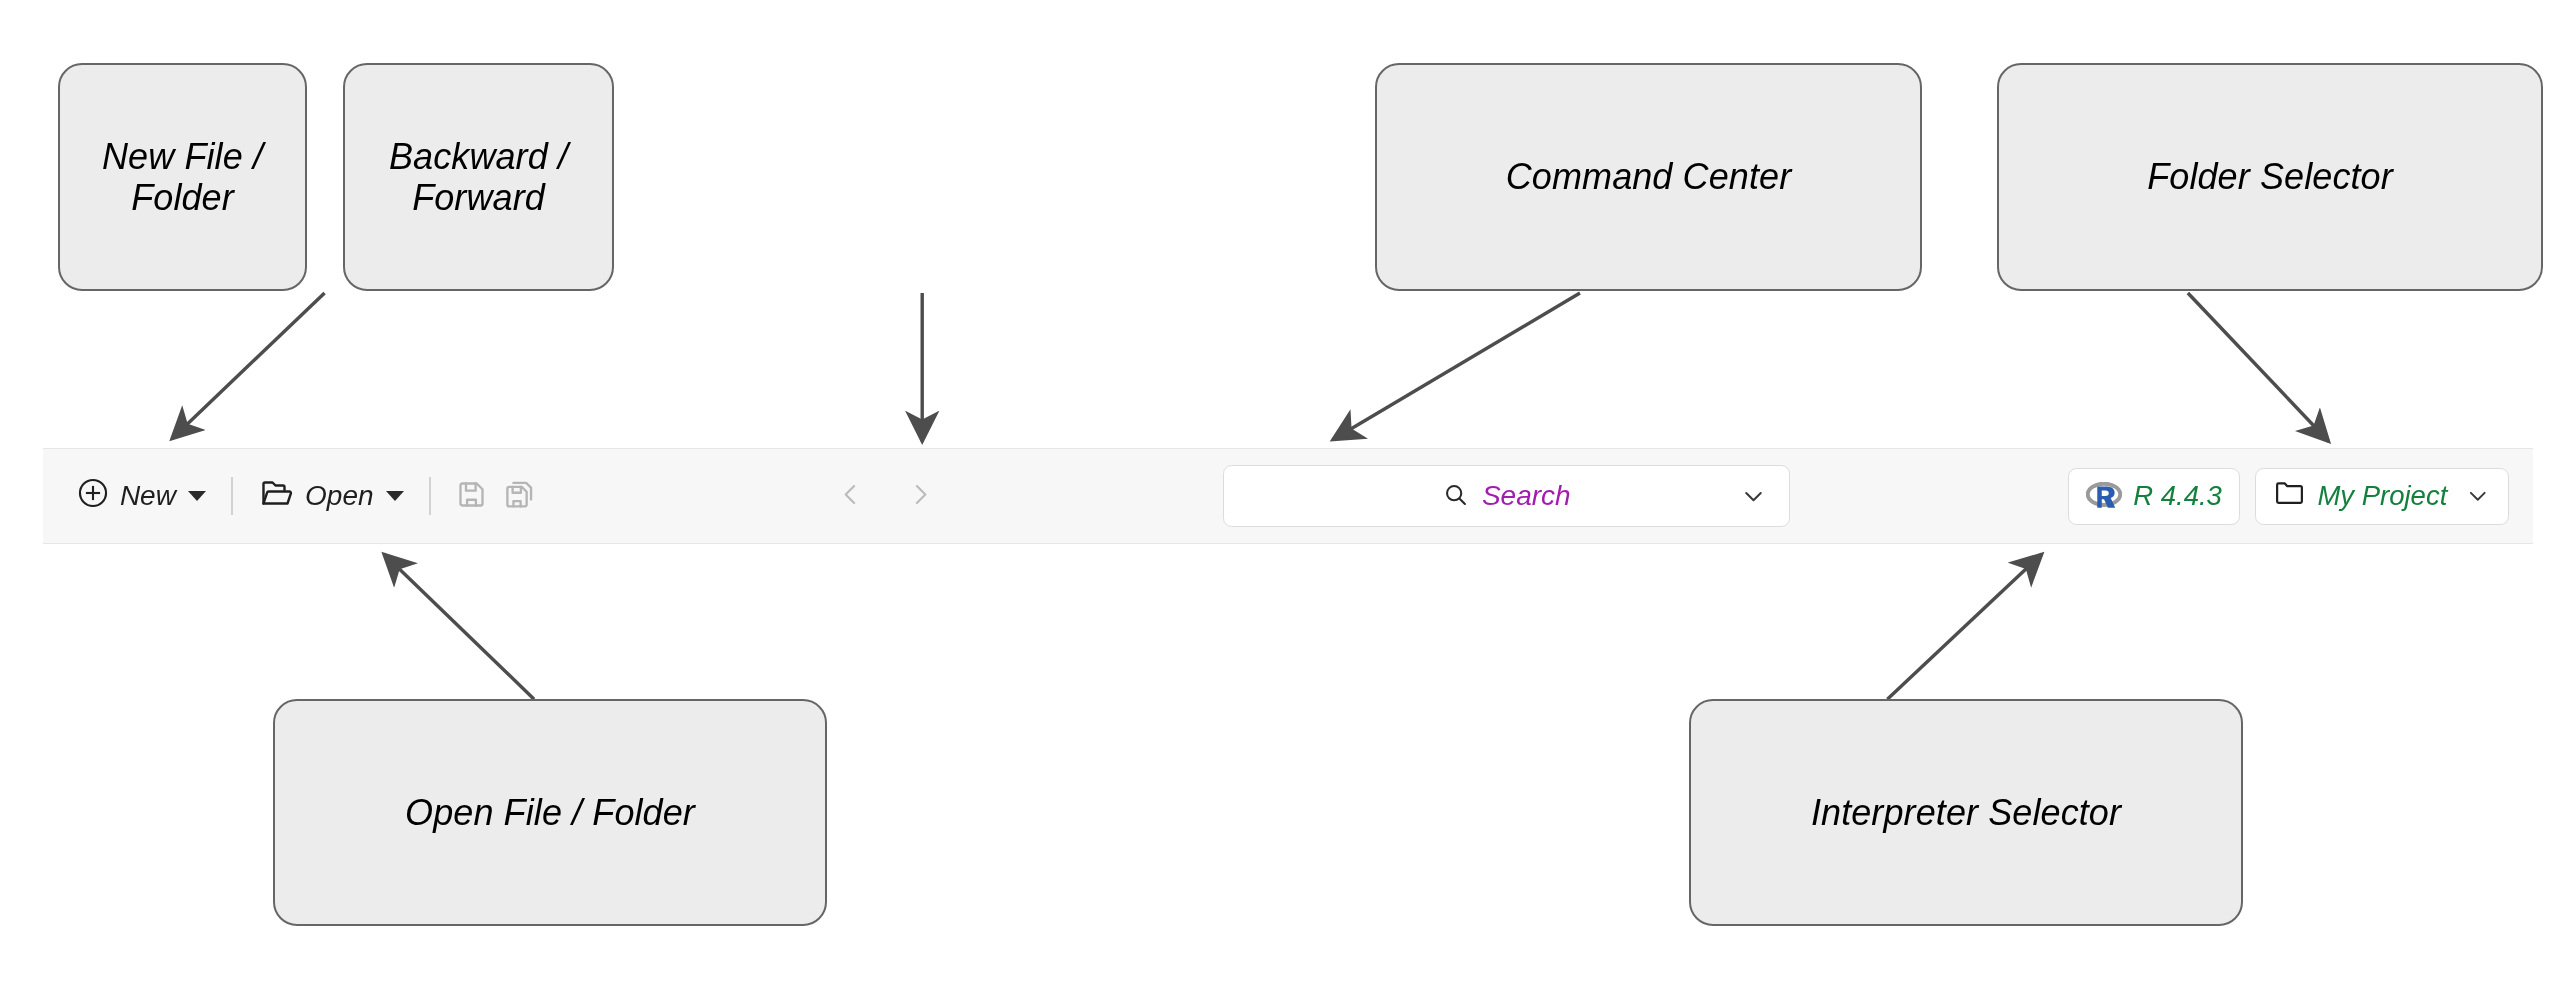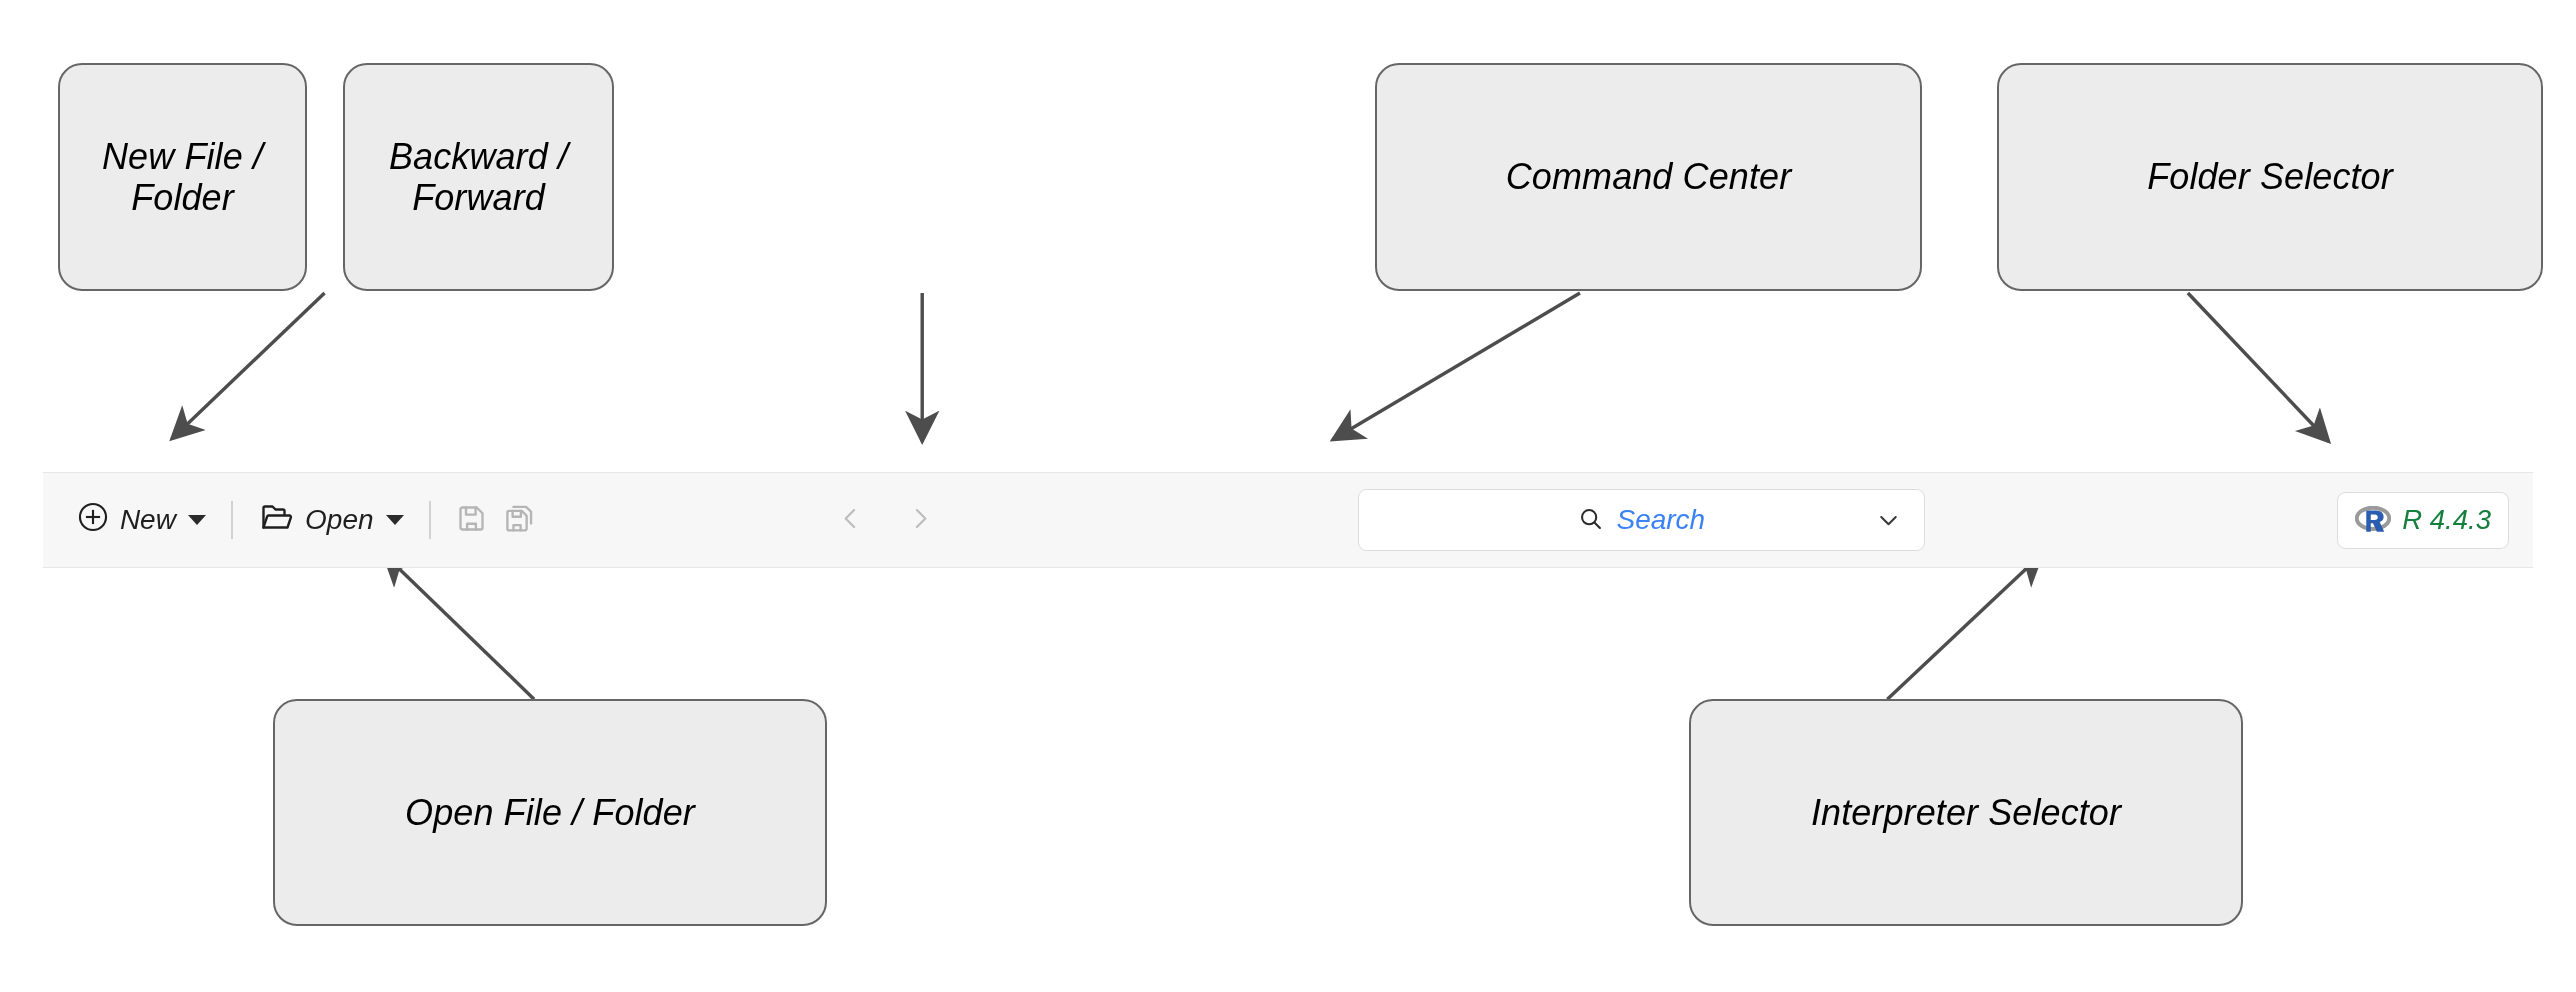--- a/index.html
+++ b/index.html
@@ -55,21 +55,20 @@
     top: 448px;
     width: 2490px;
     height: 96px;
     box-sizing: border-box;
     background: #f7f7f7;
     border-top: 1.7px solid #e6e6e6;
     border-bottom: 1.7px solid #e6e6e6;
     display: flex;
     align-items: center;
     padding: 0 24px;
-    margin-top: 24px;
   }
   .tb-left {
     display: flex;
     align-items: center;
     flex: 0 0 auto;
   }
   .tb-mid {
     display: flex;
     align-items: center;
     justify-content: center;
@@ -140,21 +139,21 @@
   }
   #command-center .cc-inner {
     flex: 1 1 auto;
     display: flex;
     align-items: center;
     justify-content: center;
     gap: 12px;
   }
   #command-center .cc-text {
     font-size: 28px;
-    color: #3b82f6;
+    color: #a21caf;
     line-height: 1;
   }
   #command-center .cc-chevron {
     position: absolute;
     right: 20.6px;
     top: 50%;
     transform: translateY(-50%);
     display: flex;
   }
 
@@ -321,19 +320,32 @@
           <svg class="rlogo" width="36" height="28" viewBox="0 0 64 50">
             <ellipse cx="32" cy="22" rx="29" ry="19" fill="none" stroke="#9a9a9a" stroke-width="7"></ellipse>
             <g fill="#2a5db0">
               <path d="M20 8 h17 c9 0 14 5 14 11 0 5-3 8-7 9.5 L52 46 H39 L32 31 h-4 v15 H20 z M28 15 v10 h7 c3.5 0 5.5-1.8 5.5-5 0-3.2-2-5-5.5-5 z"></path>
             </g>
           </svg>
         </span>
         <span class="plabel">R 4.4.3</span>
       </div>
 
+      <div class="pill">
+        <span>
+          <svg width="33" height="33" viewBox="0 0 24 24" fill="none" stroke="#1f1f1f" stroke-width="1.6" stroke-linejoin="round" stroke-linecap="round">
+            <path d="M3 18.6V6.4a1 1 0 0 1 1-1h4.6l1.8 2h9.6a1 1 0 0 1 1 1v10.2a1 1 0 0 1-1 1H4a1 1 0 0 1-1-1z"></path>
+          </svg>
+        </span>
+        <span class="plabel">My Project</span>
+        <span style="display:flex;margin-left:5.2px;">
+          <svg width="27.5" height="27.5" viewBox="0 0 24 24" fill="none" stroke="#3a3a3a" stroke-width="1.7" stroke-linecap="round" stroke-linejoin="round">
+            <polyline points="6,9.5 12,15.5 18,9.5"></polyline>
+          </svg>
+        </span>
+      </div>
 
     </div>
 
   </div>
 
 </div>
 
 
 </body></html>

